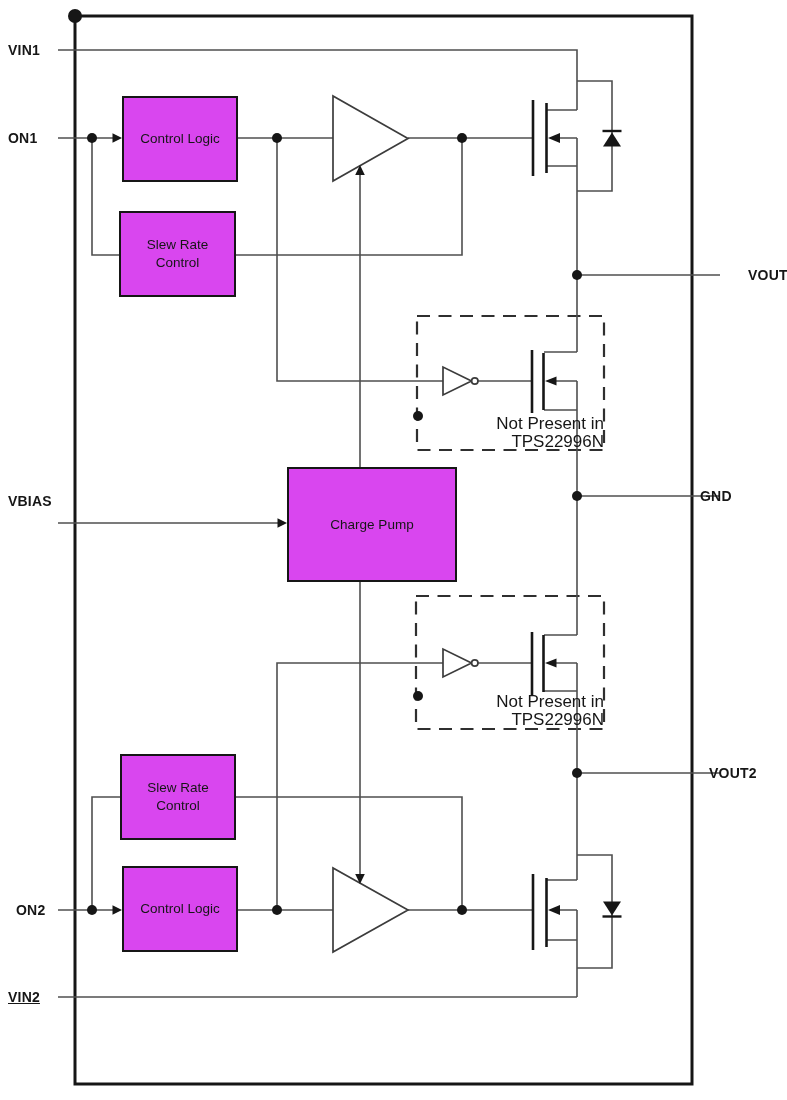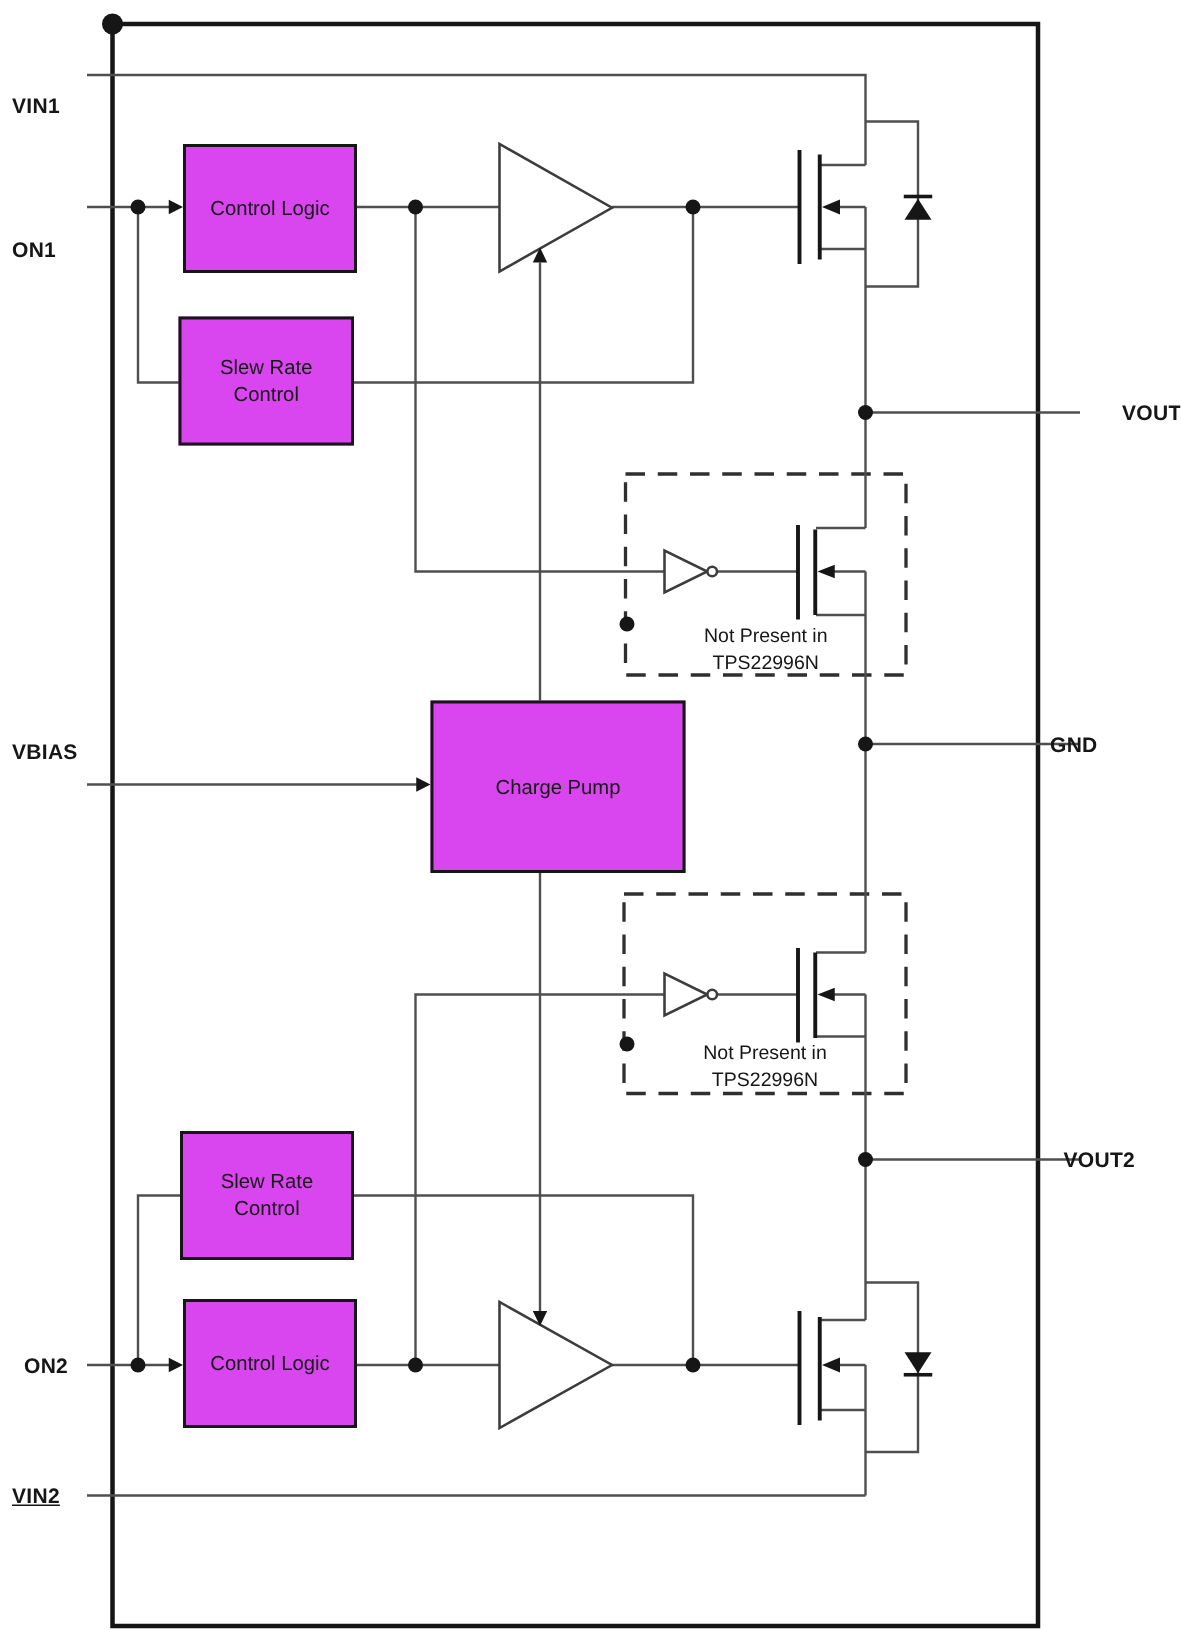--- a/index.html
+++ b/index.html
@@ -21,22 +21,22 @@
     position:absolute;height:18px;line-height:18px;
     font-size:14px;font-weight:bold;letter-spacing:.2px;white-space:nowrap;
   }
   .block{
     position:absolute;box-sizing:border-box;
     border:2.5px solid var(--ink);background:#d946ef;
     display:flex;flex-direction:column;align-items:center;justify-content:center;
     font-size:13.5px;line-height:18px;text-align:center;
   }
   .note{
-    position:absolute;text-align:center;
-    font-size:13px;line-height:18px;white-space:nowrap;
+    position:absolute;text-align:right;
+    font-size:17px;line-height:18px;white-space:nowrap;
   }
   .wire{stroke:var(--wire);stroke-width:1.6;fill:none;}
   .bar{stroke:var(--ink);stroke-width:2.6;fill:none;}
   .dbar{stroke:var(--ink);stroke-width:2.4;fill:none;}
   .solid{fill:var(--ink);stroke:none;}
   .whiteshape{fill:#fff;stroke:#3c3c3c;stroke-width:1.7;}
   .dashedbox{fill:none;stroke:#2f2f2f;stroke-width:2.2;stroke-dasharray:13 8.5;}
   .outer{fill:none;stroke:var(--ink);stroke-width:3;}
 </style>
 </head>
@@ -178,22 +178,22 @@
 
   <div class="note" style="left:417px;top:415px;width:187px;">
     <div>Not Present in</div>
     <div>TPS22996N</div>
   </div>
   <div class="note" style="left:416px;top:693px;width:188px;">
     <div>Not Present in</div>
     <div>TPS22996N</div>
   </div>
 
-  <div class="pin-label" style="left:8px;top:41px;margin-top:20px;">VIN1</div>
-  <div class="pin-label" style="left:8px;top:129px;margin-top:28px;">ON1</div>
+  <div class="pin-label" style="left:8px;top:41px;">VIN1</div>
+  <div class="pin-label" style="left:8px;top:129px;">ON1</div>
   <div class="pin-label" style="left:8px;top:492px;">VBIAS</div>
   <div class="pin-label" style="left:16px;top:901px;">ON2</div>
   <div class="pin-label" style="left:8px;top:988px;text-decoration:underline;">VIN2</div>
   <div class="pin-label" style="left:748px;top:266px;">VOUT1</div>
   <div class="pin-label" style="left:700px;top:487px;">GND</div>
   <div class="pin-label" style="left:709px;top:764px;">VOUT2</div>
 
 </div>
 
 </body></html>

